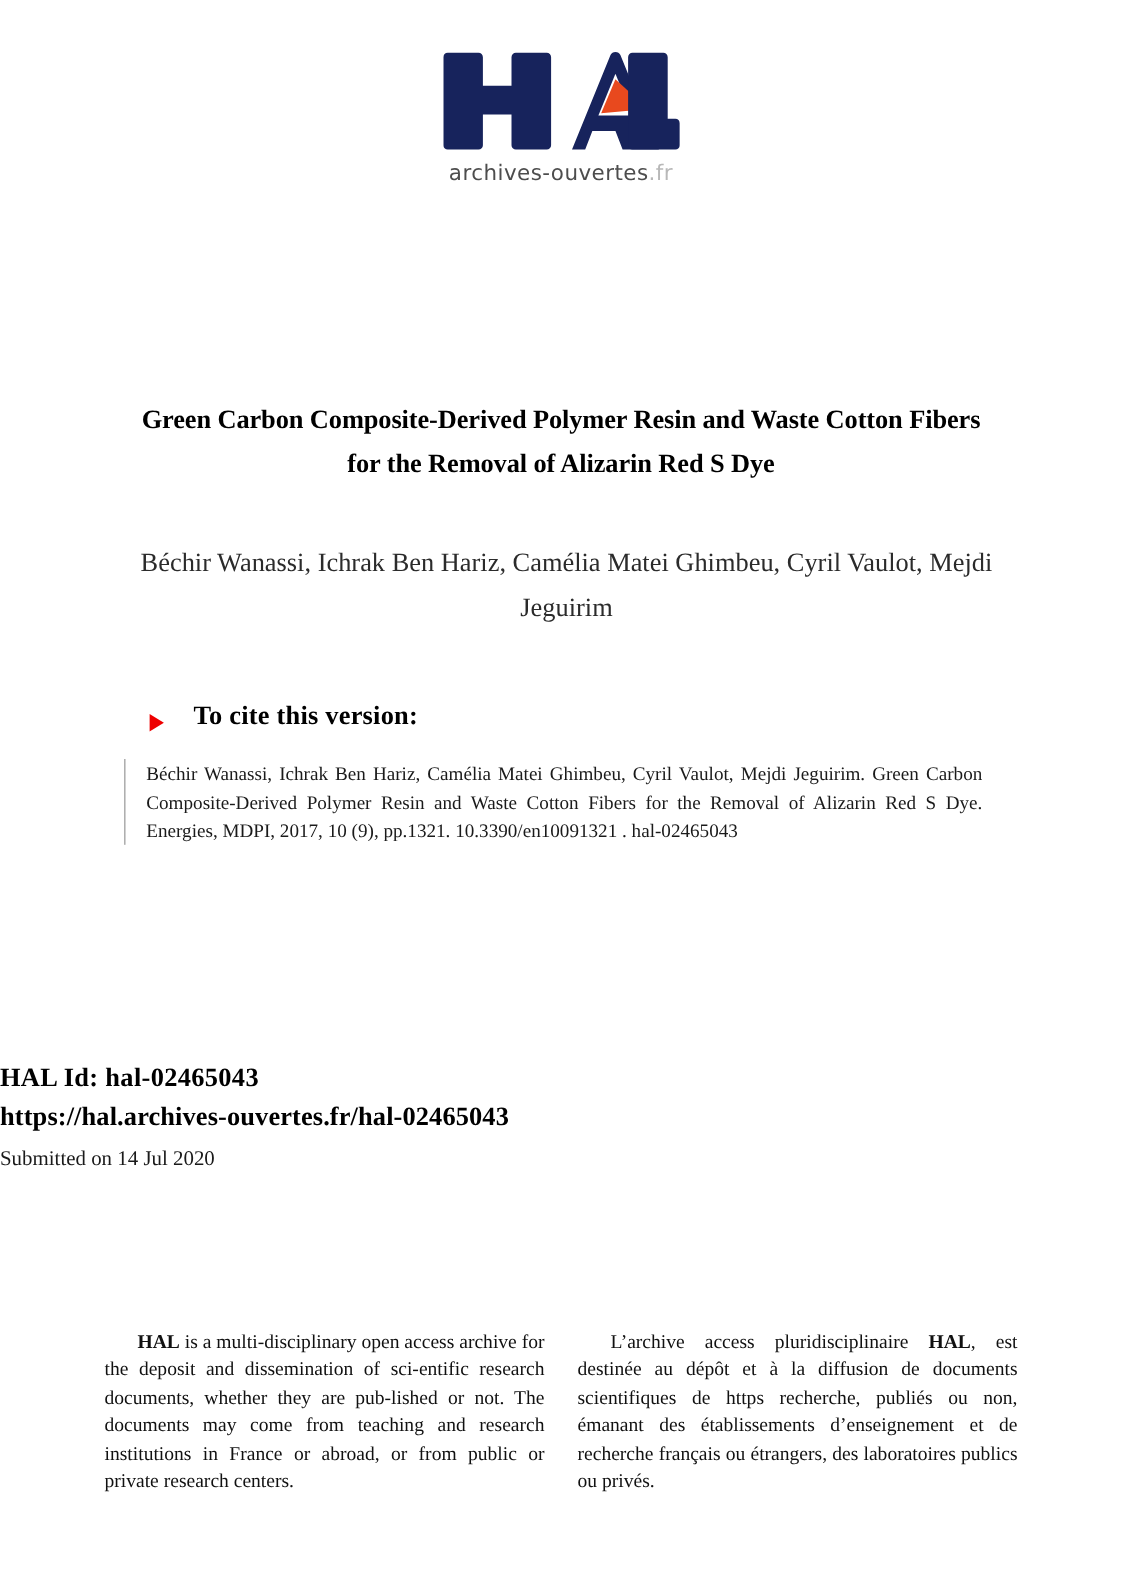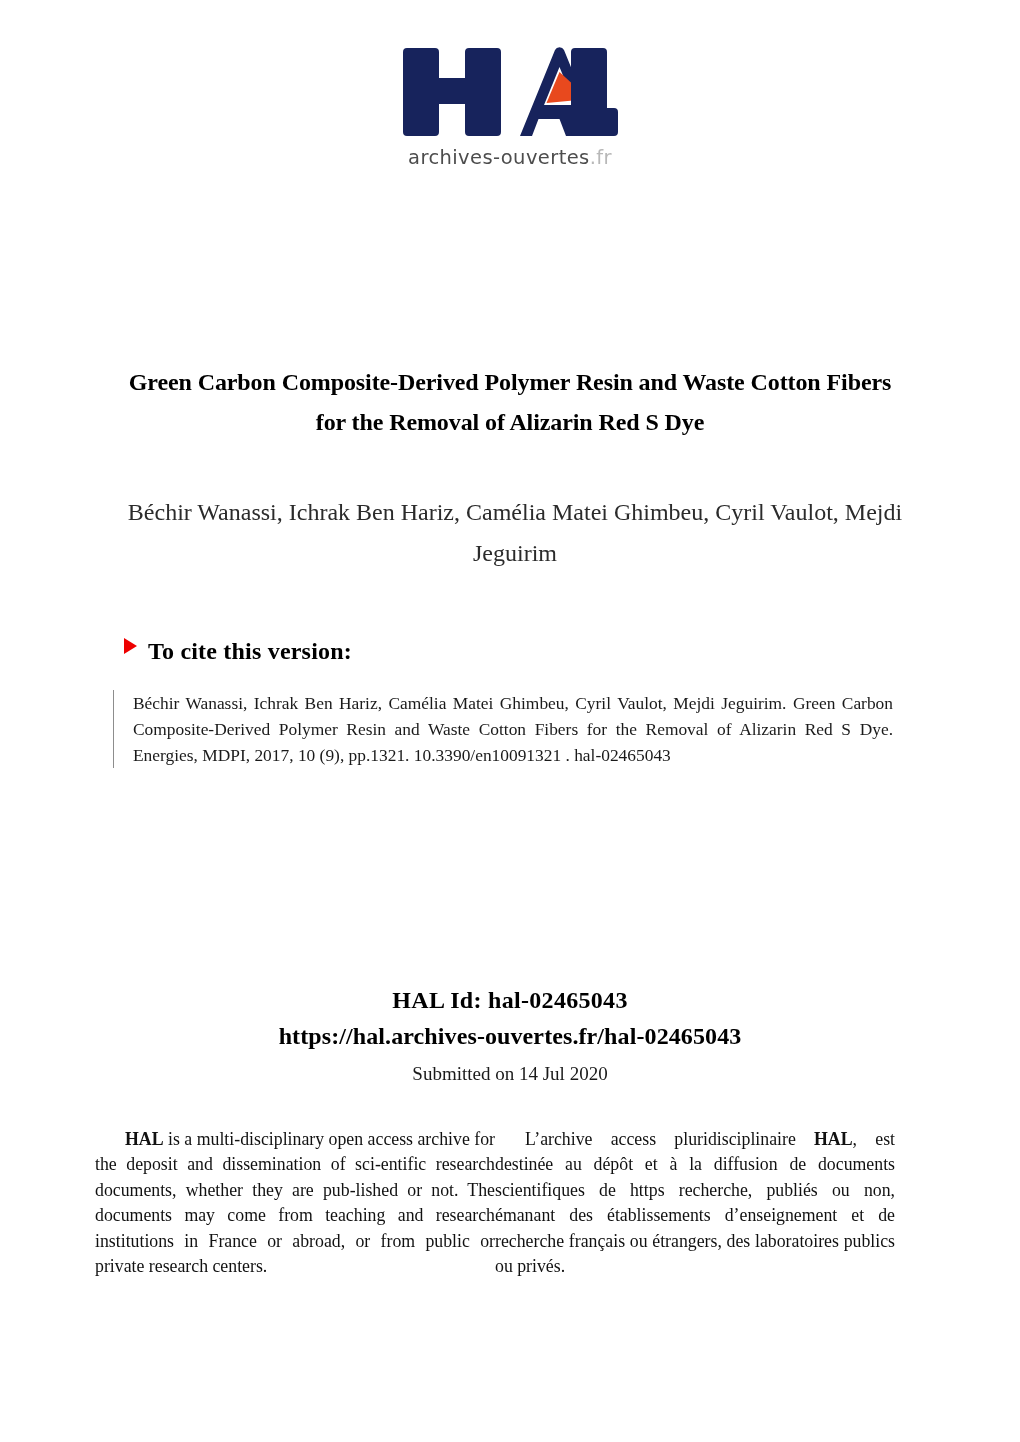--- a/index.html
+++ b/index.html
@@ -61,24 +61,24 @@
     text-align: center;
     font-size: 24px;
     line-height: 41px;
     color: #2b2b2b;
   }
 
   
   .cite-head {
     position: absolute;
     top: 638px;
-    left: 124px;
+    left: 136px;
     display: flex;
-    align-items: flex-start;
-    gap: 11px;
+    align-items: flex-end;
+    gap: 27px;
   }
   .cite-head .bullet {
     width: 0;
     height: 0;
     border-left: 13px solid #ee0000;
     border-top: 8px solid transparent;
     border-bottom: 8px solid transparent;
     display: inline-block;
   }
   .cite-head .txt {
@@ -97,24 +97,24 @@
     border-left: 1.4px solid #8d8d8d;
     font-size: 17.4px;
     line-height: 26px;
     text-align: justify;
     color: #1a1a1a;
   }
 
   
   .halid {
     position: absolute;
-    top: 983px;
+    top: 963px;
     left: 0;
     width: 1020px;
-    text-align: center;
+    text-align: left;
   }
   .halid .line1 {
     font-weight: bold;
     font-size: 24px;
     line-height: 34px;
     letter-spacing: 0.3px;
   }
   .halid .line2 {
     font-weight: bold;
     font-size: 24px;
@@ -124,24 +124,25 @@
   .halid .line3 {
     font-size: 19px;
     line-height: 34px;
     margin-top: 2px;
     color: #1a1a1a;
   }
 
   
   .blurb {
     position: absolute;
-    top: 1127px;
+    top: 1207px;
     left: 95px;
     width: 830px;
     display: flex;
+    gap: 30px;
   }
   .blurb .col {
     width: 400px;
     font-size: 17.8px;
     line-height: 25.4px;
     text-align: justify;
     text-align-last: left;
     color: #111111;
     hyphens: manual;
   }

